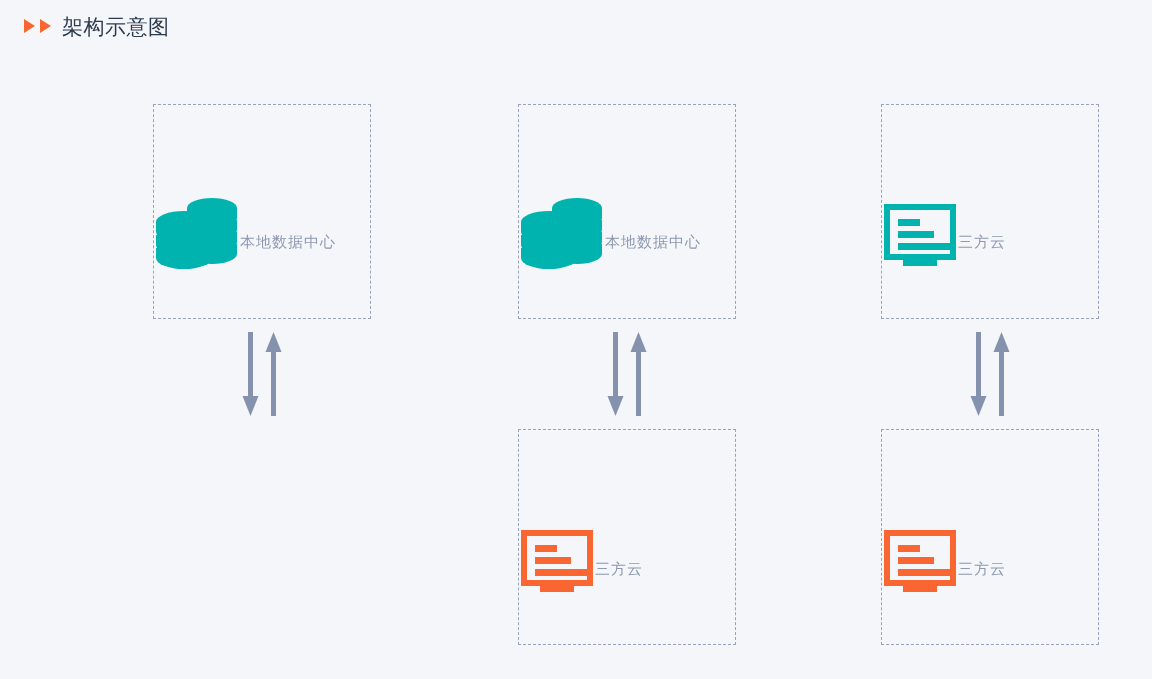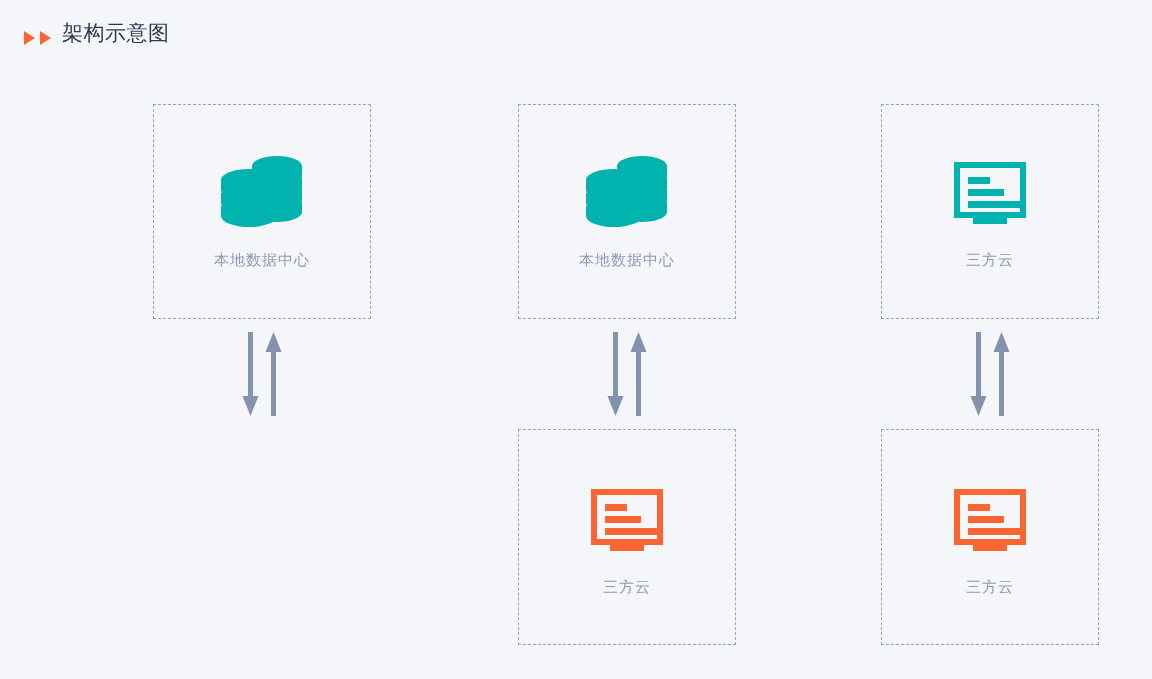--- a/index.html
+++ b/index.html
@@ -12,22 +12,23 @@
     background: #f5f6fa;
     font-family: "Liberation Sans", "DejaVu Sans", sans-serif;
     overflow: hidden;
     position: relative;
   }
 
   
   .page-header {
     position: absolute;
     left: 24px;
-    top: 22px;
-    display: flex;
+    top: 10px;
+    display: flex;
+    align-items: center;
     height: 32px;
   }
   .tri-group {
     display: flex;
     align-items: center;
     gap: 5px;
     margin-right: 11px;
   }
   .tri {
     width: 0;
@@ -62,21 +63,21 @@
   .col-1 { left: 518px; }
   .col-2 { left: 881px; }
 
   .node-card {
     box-sizing: border-box;
     width: 218px;
     height: 215px;
     border: 1px dashed #97a3b8;
     background: transparent;
     display: flex;
-    flex-direction: column;
+    flex-direction: row;
     align-items: center;
     justify-content: flex-start;
     padding-top: 46px;
   }
   .node-card.tall {
     height: 216px;
     padding-top: 48px;
   }
 
   .icon-slot {

